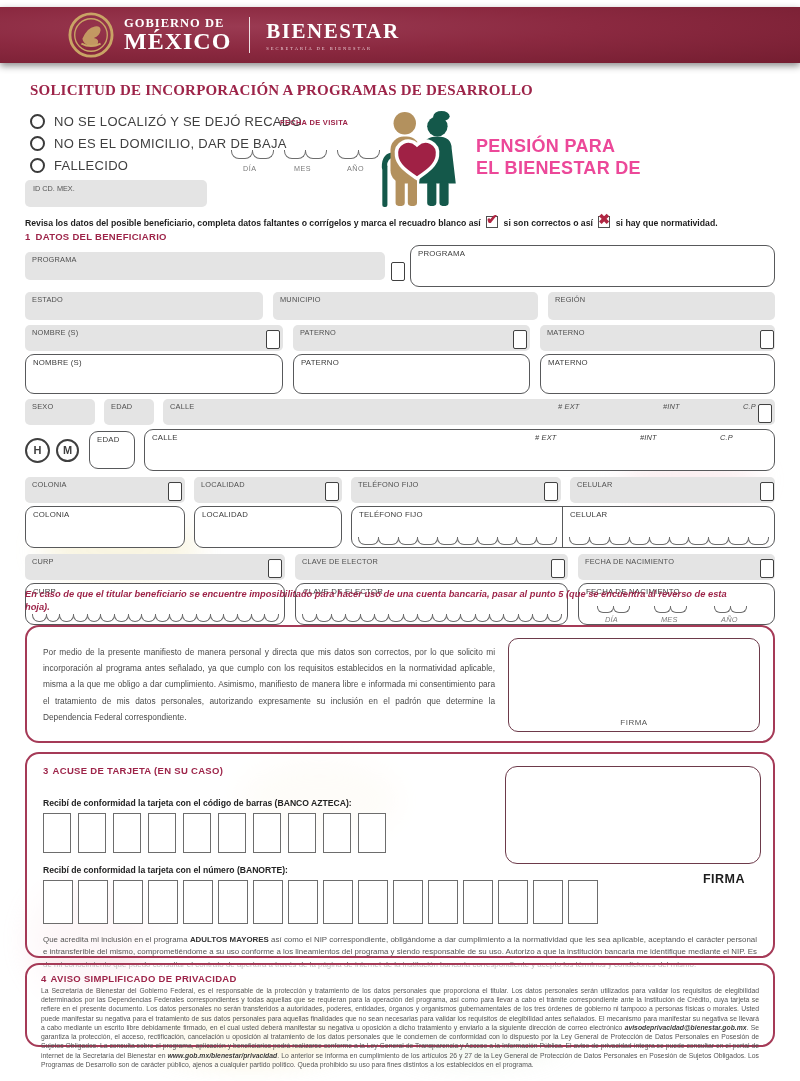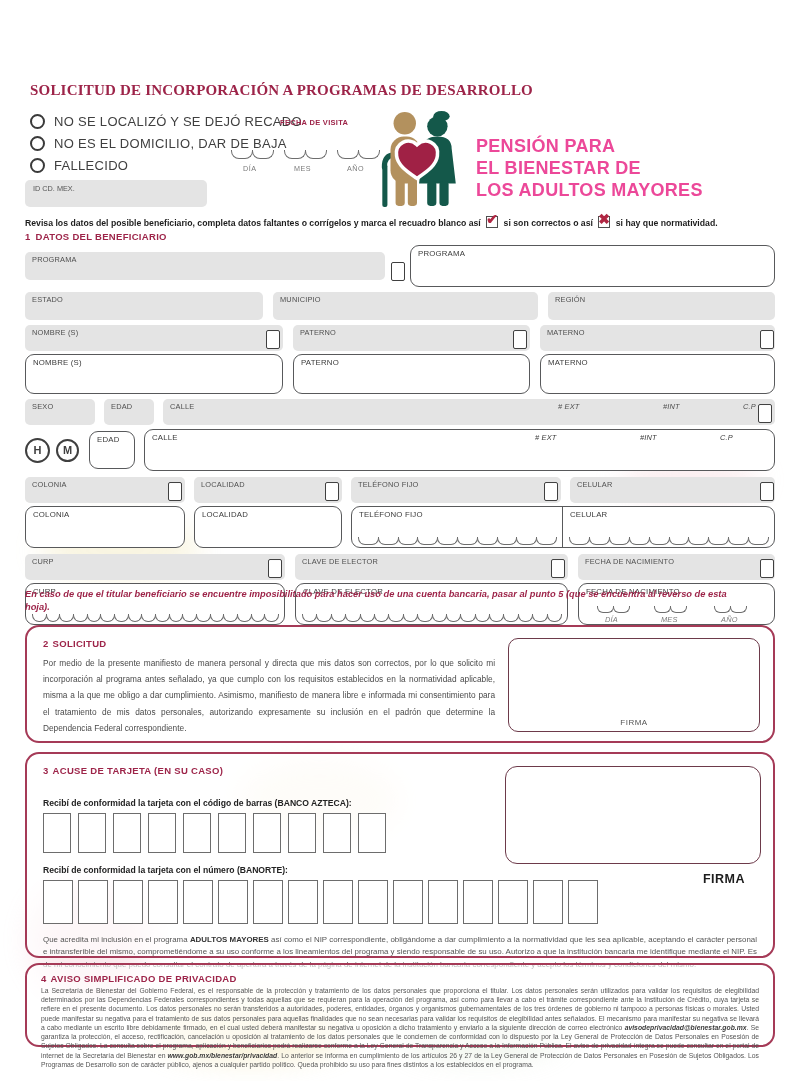--- a/index.html
+++ b/index.html
@@ -105,20 +105,37 @@
 <body>
 
 <div class="page">
   <div class="wm wm1"></div>
   <div class="wm wm2"></div>
   <div class="wm wm3"></div>
   <div class="wm wm4"></div>
   <div class="wm wm5"></div>
   <div class="wm wm6"></div>
 
+  <div class="hdr">
+    <svg class="seal" viewBox="0 0 48 48">
+      <circle cx="24" cy="24" r="22" fill="none" stroke="#c9a465" stroke-width="3"></circle>
+      <circle cx="24" cy="24" r="17" fill="none" stroke="#c9a465" stroke-width="1.4"></circle>
+      <path d="M15 28 q5 -12 13 -13 q6 -1 6 4 q-1 6 -7 8 q6 1 4 6 q-3 5 -10 2 q-5 -2 -6 -7z" fill="#c9a465" opacity=".9"></path>
+      <path d="M14 33 q10 5 20 0" stroke="#c9a465" stroke-width="2" fill="none"></path>
+    </svg>
+    <div class="gob">
+      <div class="l1">GOBIERNO DE</div>
+      <div class="l2">MÉXICO</div>
+    </div>
+    <div class="hdiv"></div>
+    <div class="bien">
+      <div class="b1">BIENESTAR</div>
+      <div class="b2">SECRETARÍA DE BIENESTAR</div>
+    </div>
+  </div>
 
   <div class="title">SOLICITUD DE INCORPORACIÓN A PROGRAMAS DE DESARROLLO</div>
 
   <div class="top">
     <div class="radio-row" style="top:8px;">
       <span class="radio"></span>
       <span class="radio-lbl">NO SE LOCALIZÓ Y SE DEJÓ RECADO</span>
     </div>
     <div class="radio-row" style="top:30px;">
       <span class="radio"></span>
@@ -159,21 +176,20 @@
       <ellipse cx="74" cy="8" rx="8" ry="5" fill="#14584a"></ellipse>
       <circle cx="70" cy="18" r="10" fill="#14584a"></circle>
       <path d="M56 40 q0 -12 14 -12 q14 0 14 12 l4 34 l-36 0 z" fill="#14584a"></path>
       <rect x="60" y="72" width="9" height="24" rx="3" fill="#14584a"></rect>
       <rect x="72" y="72" width="9" height="24" rx="3" fill="#14584a"></rect>
       <path d="M50 36 C42 28 28 34 30 47 C31 57 43 64 50 69 C57 64 69 57 70 47 C72 34 58 28 50 36 Z" fill="#a02145" stroke="#fff" stroke-width="3.5"></path>
     </svg>
     <div class="ptitle">
       <div>PENSIÓN PARA</div>
       <div>EL BIENESTAR DE</div>
-      <div>LOS ADULTOS MAYORES</div>
     </div>
   </div>
 
   <div class="instr">
     <span>Revisa los datos del posible beneficiario, completa datos faltantes o corrígelos y marca el recuadro blanco así</span>
     <span class="ck"><b>✔</b></span>
     <span>si son correctos o así</span>
     <span class="ck"><b>✖</b></span>
     <span>si hay que normatividad.</span>
   </div>
@@ -405,23 +421,20 @@
         <span class="inlbl" style="left:26px; top:31px; color:#7a7a7a;">DÍA</span>
         <span class="inlbl" style="left:82px; top:31px; color:#7a7a7a;">MES</span>
         <span class="inlbl" style="left:142px; top:31px; color:#7a7a7a;">AÑO</span>
       </div>
     </div>
   </div>
 
   <div class="note">En caso de que el titular beneficiario se encuentre imposibilitado para hacer uso de una cuenta bancaria,  pasar al punto 5 (que se encuentra al reverso de esta hoja).</div>
 
   <div class="sec" id="sec2">
-    <div class="sectitle">
-      <span class="num">2</span><span>SOLICITUD</span>
-    </div>
     <div class="s2body">Por medio de la presente manifiesto de manera personal y directa que mis datos son correctos,  por lo que solicito mi incorporación al programa antes señalado, ya que cumplo con los requisitos establecidos en la normatividad aplicable, misma a la que me obligo a dar cumplimiento. Asimismo, manifiesto de manera libre e informada mi consentimiento para el tratamiento de mis datos personales, autorizando expresamente su inclusión en el padrón que determine la Dependencia Federal correspondiente.</div>
     <div class="sigbox2">
       <div class="flbl">FIRMA</div>
     </div>
   </div>
 
   <div class="sec" id="sec3">
     <div class="sectitle">
       <span class="num">3</span><span>ACUSE DE TARJETA (EN SU CASO)</span>
     </div>

